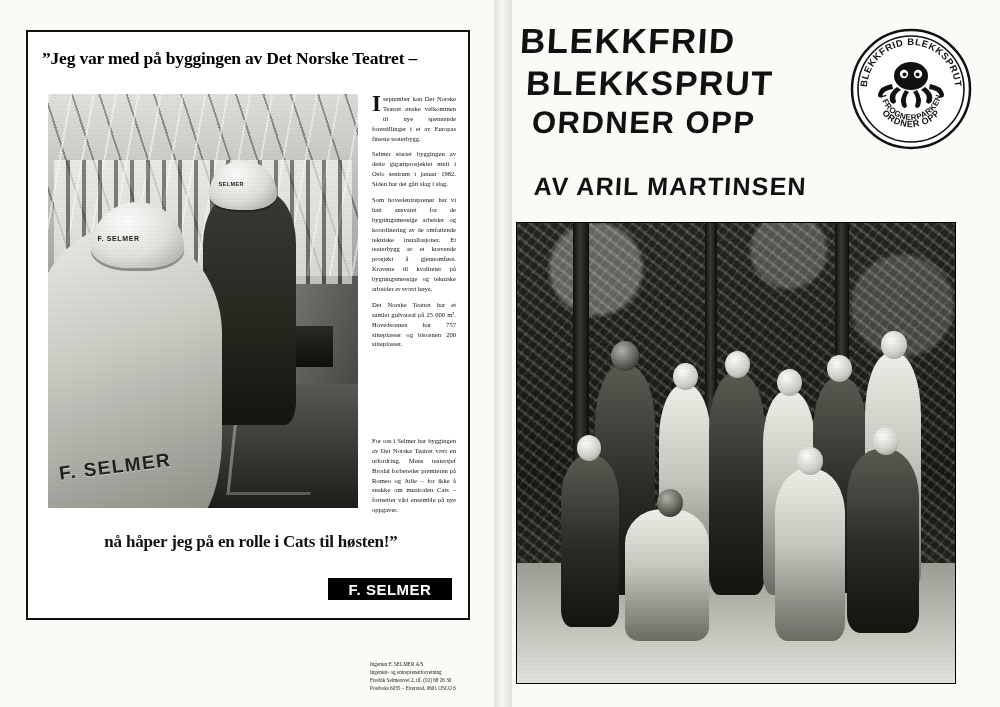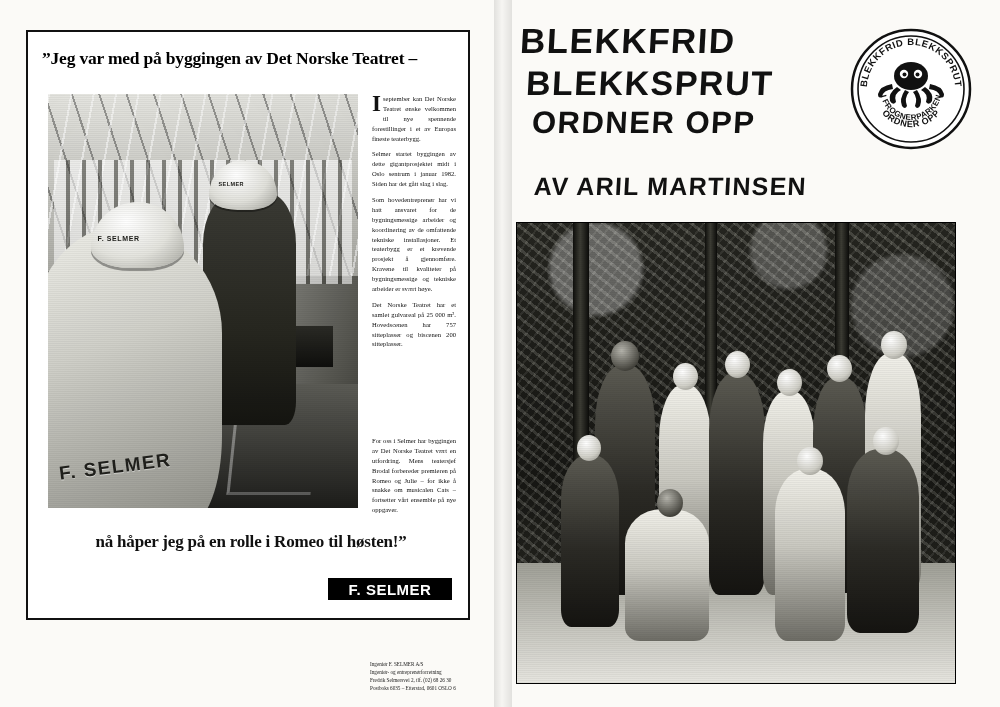--- a/index.html
+++ b/index.html
@@ -380,21 +380,21 @@
         <p class="dropcap-wrap"><span class="dropcap">I</span><span>september kan Det Norske Teatret ønske velkommen til nye spennende forestillinger i et av Europas fineste teaterbygg.</span></p>
         <p>Selmer startet byggingen av dette gigantprosjektet midt i Oslo sentrum i januar 1982. Siden har det gått slag i slag.</p>
         <p>Som hovedentreprenør har vi hatt ansvaret for de bygningsmessige arbeider og koordinering av de omfattende tekniske installasjoner. Et teaterbygg er et krevende prosjekt å gjennomføre. Kravene til kvaliteter på bygningsmessige og tekniske arbeider er svært høye.</p>
         <p>Det Norske Teatret har et samlet gulvareal på 25 000 m². Hovedscenen har 757 sitteplasser og biscenen 200 sitteplasser.</p>
       </div>
 
       <div class="ad-col-2">
         <p>For oss i Selmer har byggingen av Det Norske Teatret vært en utfordring. Mens teatersjef Brodal forbereder premieren på Romeo og Julie – for ikke å snakke om musicalen Cats – fortsetter vårt ensemble på nye oppgaver.</p>
       </div>
 
-      <div class="ad-subhead">nå håper jeg på en rolle i Romeo til høsten!”</div>
+      <div class="ad-subhead">nå håper jeg på en rolle i Cats til høsten!”</div>
 
       <div class="logo-box">F. SELMER</div>
 
       <div class="imprint">
         <div>Ingeniør F. SELMER A/S</div>
         <div>Ingeniør- og entreprenørforretning</div>
         <div>Fredrik Selmersvei 2, tlf. (02) 68 26 30</div>
         <div>Postboks 6035 – Etterstad, 0601 OSLO 6</div>
       </div>
 

